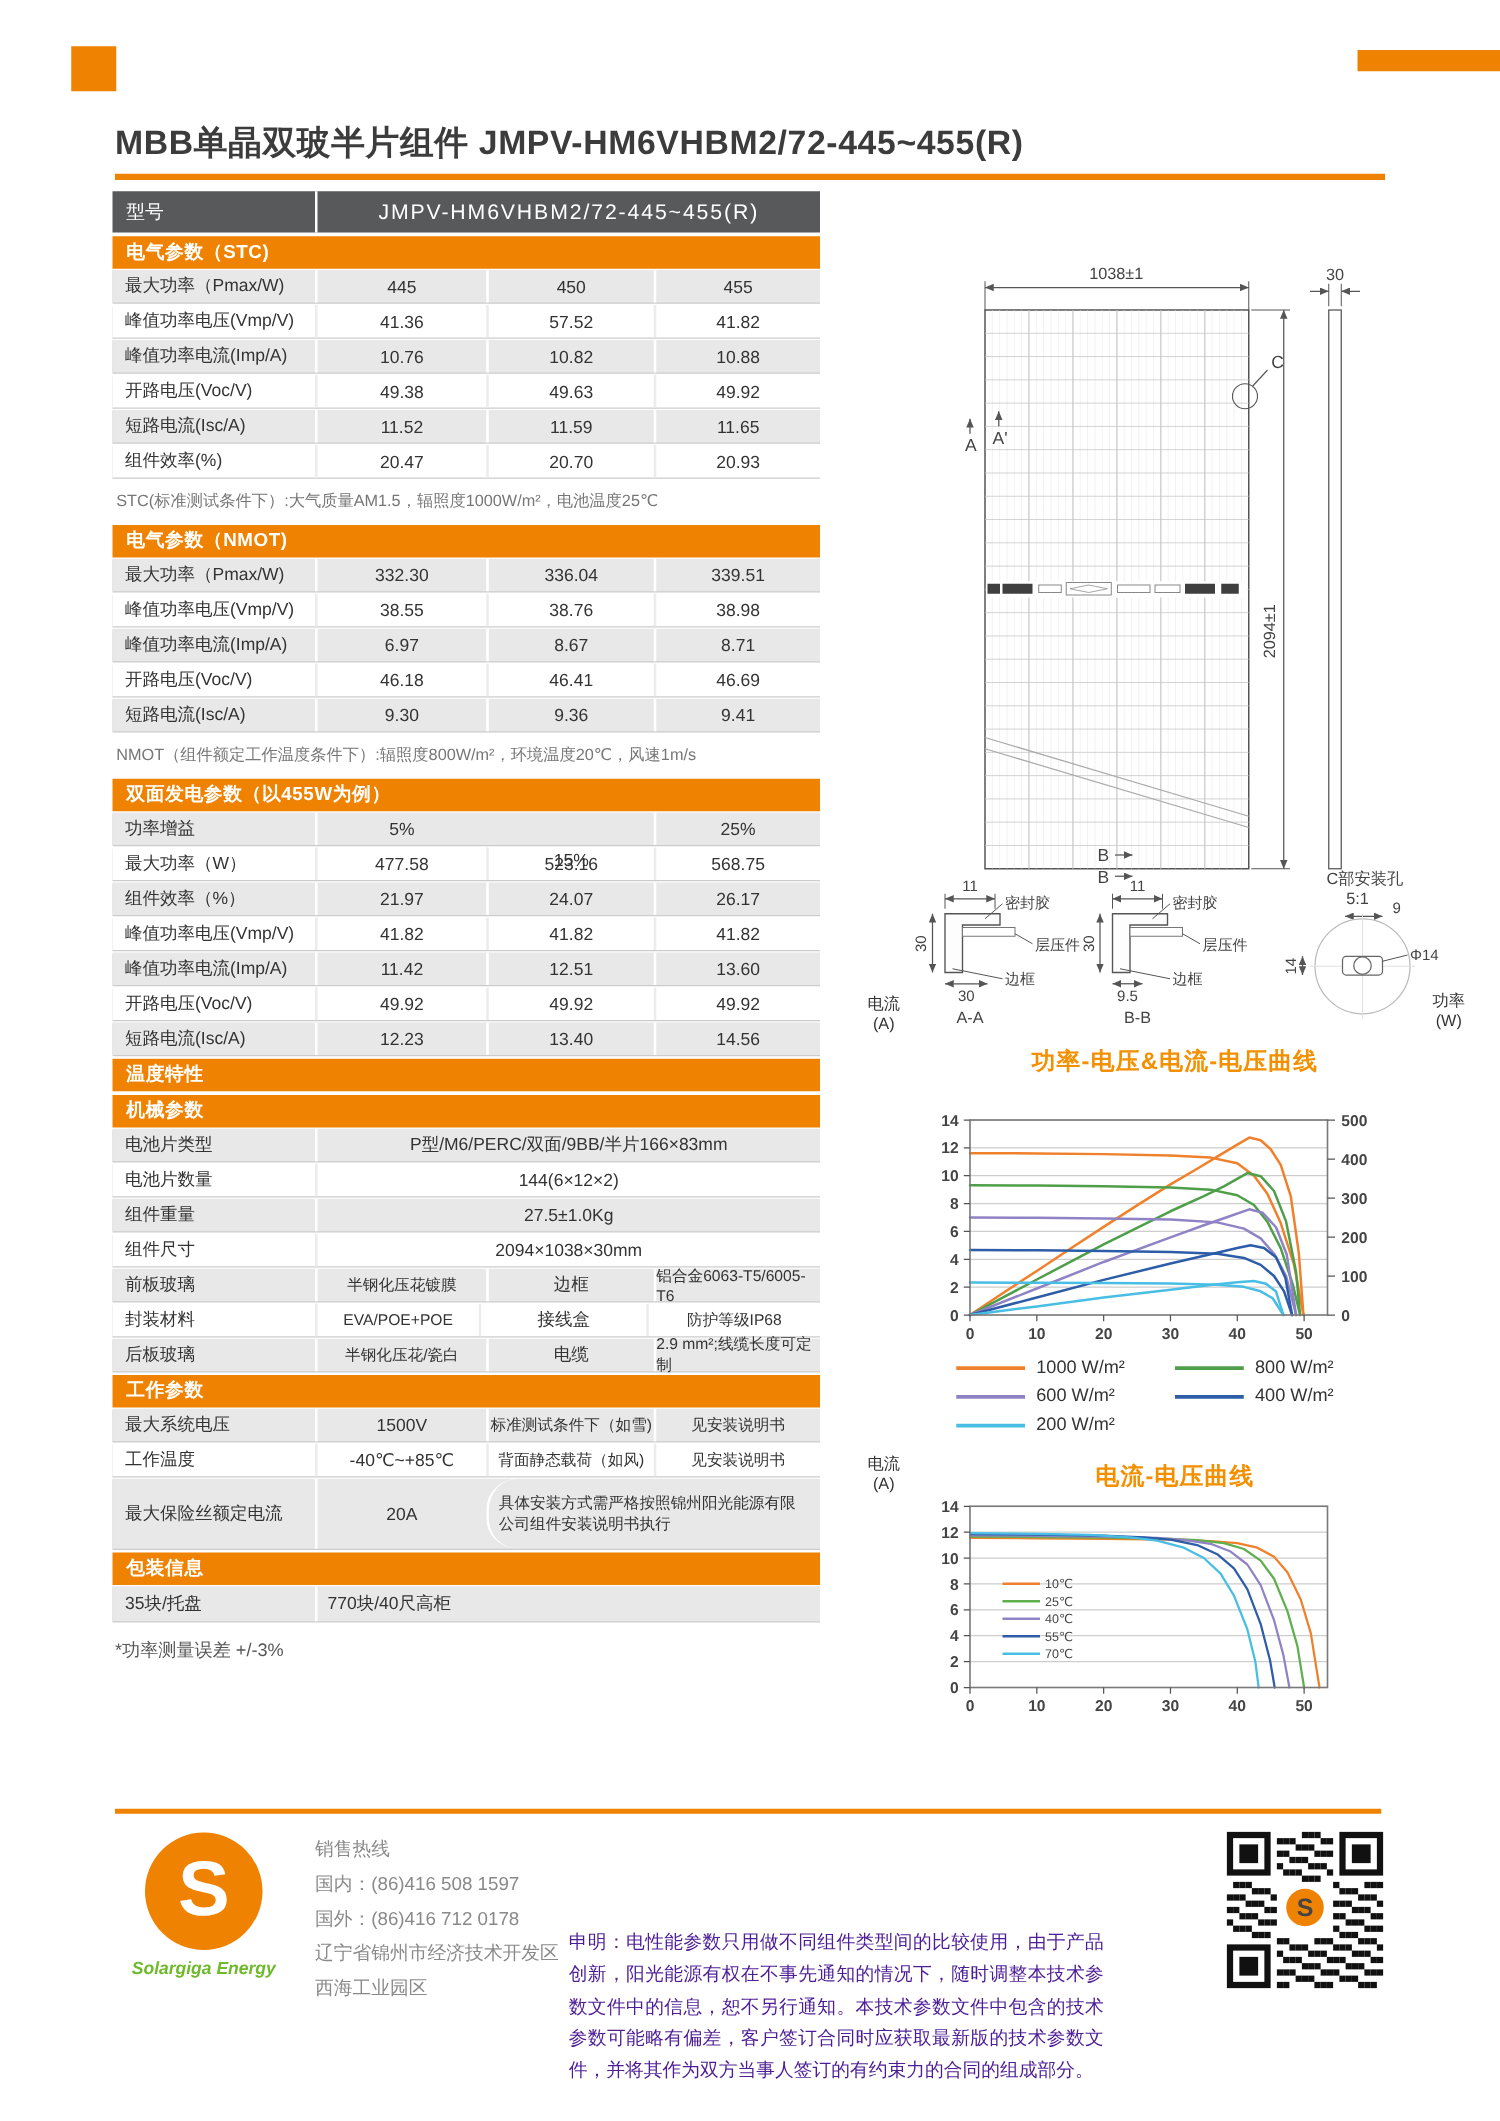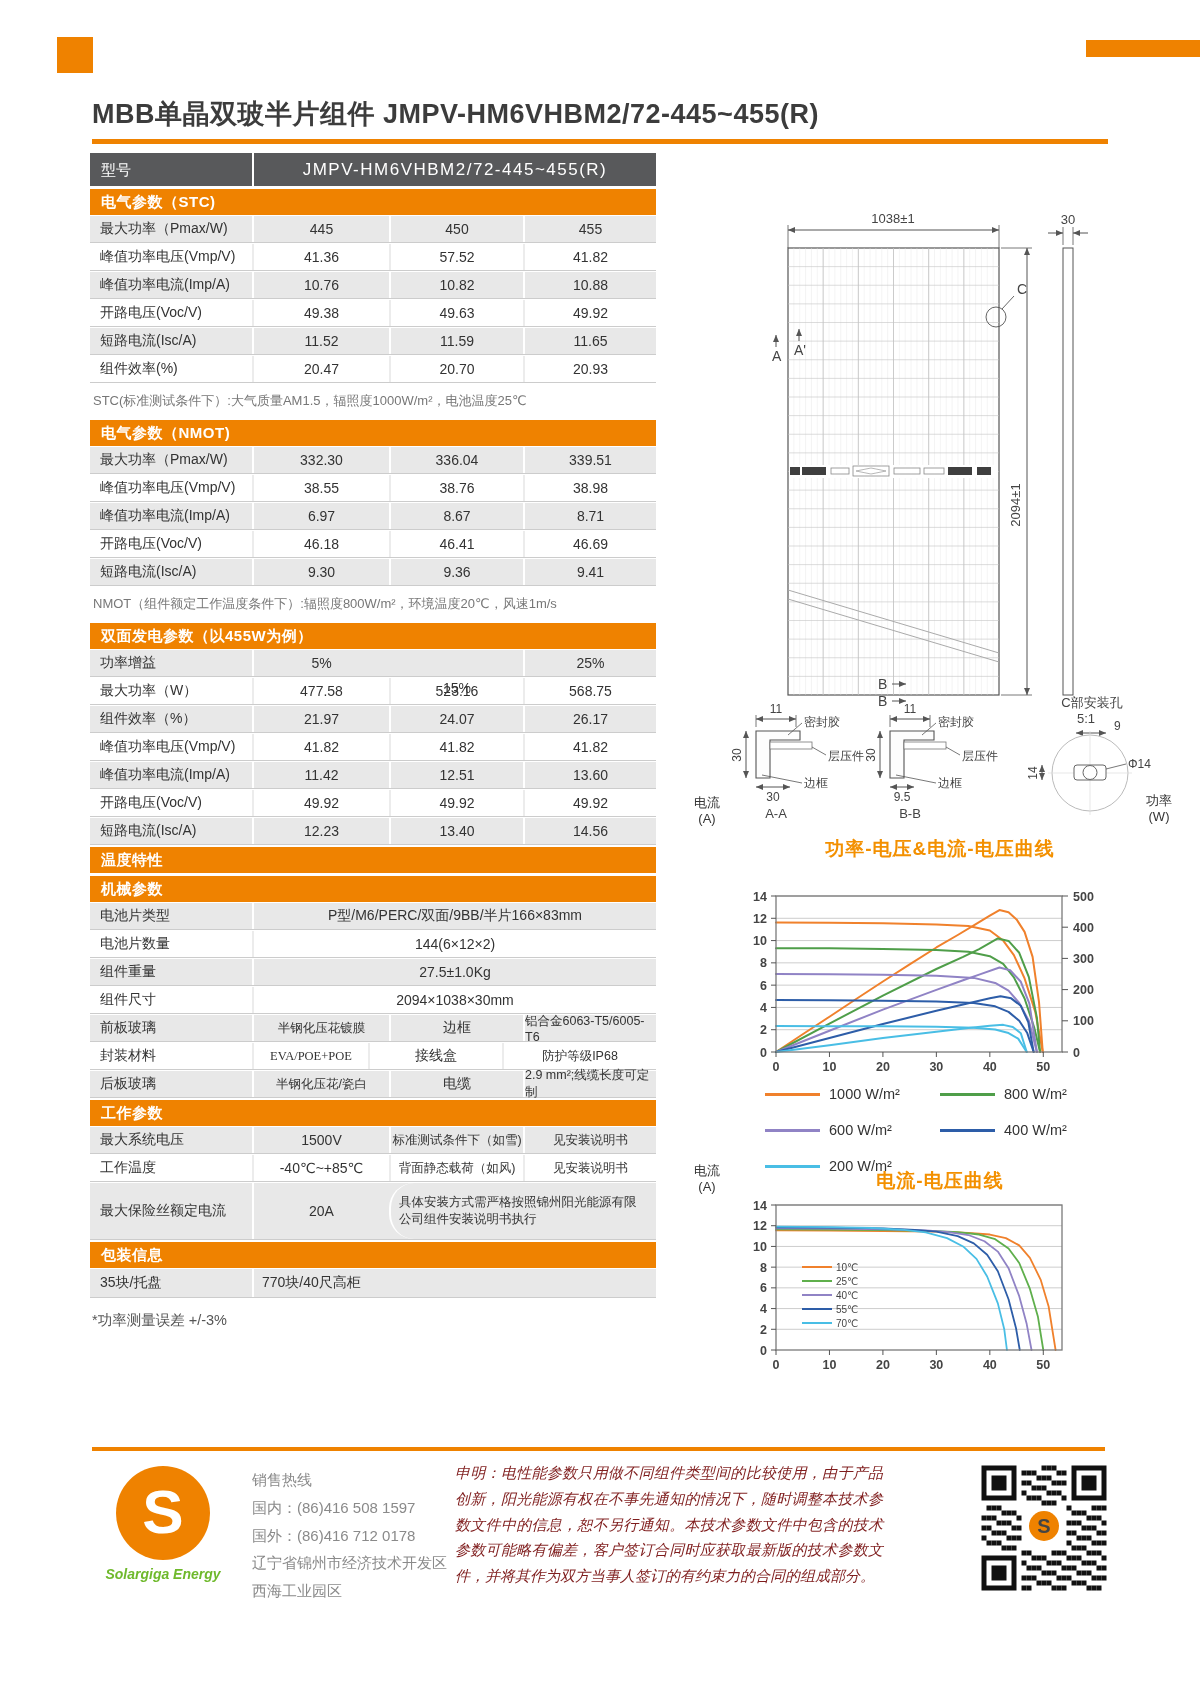--- a/index.html
+++ b/index.html
@@ -33,32 +33,32 @@
   .footnote{font-size:14.5px;color:#555;margin:14px 0 0 2px;}
 
   .divider{position:absolute;left:92px;top:1447px;width:1013px;height:4px;background:#EF8200;}
 
   
   .diagram-svg{position:absolute;left:690px;top:175px;}
   svg text{font-family:"Liberation Sans","DejaVu Sans",sans-serif;fill:#444;}
 
   .chart-title{position:absolute;width:300px;text-align:center;color:#F39000;font-size:19px;font-weight:bold;letter-spacing:1px;}
   .axis-unit{position:absolute;font-size:13px;color:#333;line-height:1.25;text-align:center;}
-  .legend1{position:absolute;left:765px;top:1086px;width:360px;display:grid;grid-template-columns:175px 175px;row-gap:20px;}
+  .legend1{position:absolute;left:765px;top:1086px;width:360px;display:grid;grid-template-columns:175px 175px;row-gap:7px;}
   .lg-item{display:flex;align-items:center;}
   .lg-line{width:55px;height:3px;margin-right:9px;flex:none;}
   .lg-txt{font-size:14.5px;color:#333;}
 
   
   .logo-circle{position:absolute;left:116px;top:1466px;width:94px;height:94px;border-radius:50%;background:#EF8200;
                display:flex;align-items:center;justify-content:center;}
   .logo-s{color:#fff;font-size:62px;font-weight:bold;transform:translateY(-2px);}
   .brand-name{position:absolute;left:96px;top:1566px;width:134px;text-align:center;color:#6FB92C;font-weight:bold;font-style:italic;font-size:14px;}
   .contact{position:absolute;left:252px;top:1466px;width:196px;font-size:15px;color:#8a8a8a;line-height:1.85;}
-  .statement{position:absolute;left:455px;top:1460px;width:428px;font-size:15px;color:#7f1d1d;line-height:1.72;text-align:justify;font-style:italic;}
+  .statement{position:absolute;left:455px;top:1541px;width:428px;font-size:15px;color:#4c1d95;line-height:1.72;text-align:justify;}
   .qr-wrap{position:absolute;left:978px;top:1462px;}
 </style>
 </head>
 <body>
 
 <div class="page">
   <div class="corner-sq"></div>
   <div class="top-right-bar"></div>
   <div class="page-title">MBB单晶双玻半片组件  JMPV-HM6VHBM2/72-445~455(R)</div>
   <div class="title-rule"></div>
@@ -214,21 +214,21 @@
       </div>
     <div>
         <div class="t-row alt-g">
           <div class="cell lab" style="width: 162px;">前板玻璃</div>
           <div class="cell small" style="width: 137px;">半钢化压花镀膜</div>
           <div class="cell " style="width: 134px;">边框</div>
           <div class="cell small" style="flex: 1 1 0%;">铝合金6063-T5/6005-T6</div>
         </div>
         <div class="t-row alt-w">
           <div class="cell lab" style="width: 162px;">封装材料</div>
-          <div class="cell small" style="width: 116px; font-family: Liberation Serif, serif;">EVA/POE+POE</div>
+          <div class="cell small" style="width: 131px;">EVA/POE+POE</div>
           <div class="cell " style="width: 134px;">接线盒</div>
           <div class="cell small" style="flex: 1 1 0%;">防护等级IP68</div>
         </div>
         <div class="t-row alt-g">
           <div class="cell lab" style="width: 162px;">后板玻璃</div>
           <div class="cell small" style="width: 137px;">半钢化压花/瓷白</div>
           <div class="cell " style="width: 134px;">电缆</div>
           <div class="cell small" style="flex: 1 1 0%;">2.9 mm²;线缆长度可定制</div>
         </div>
       </div>

